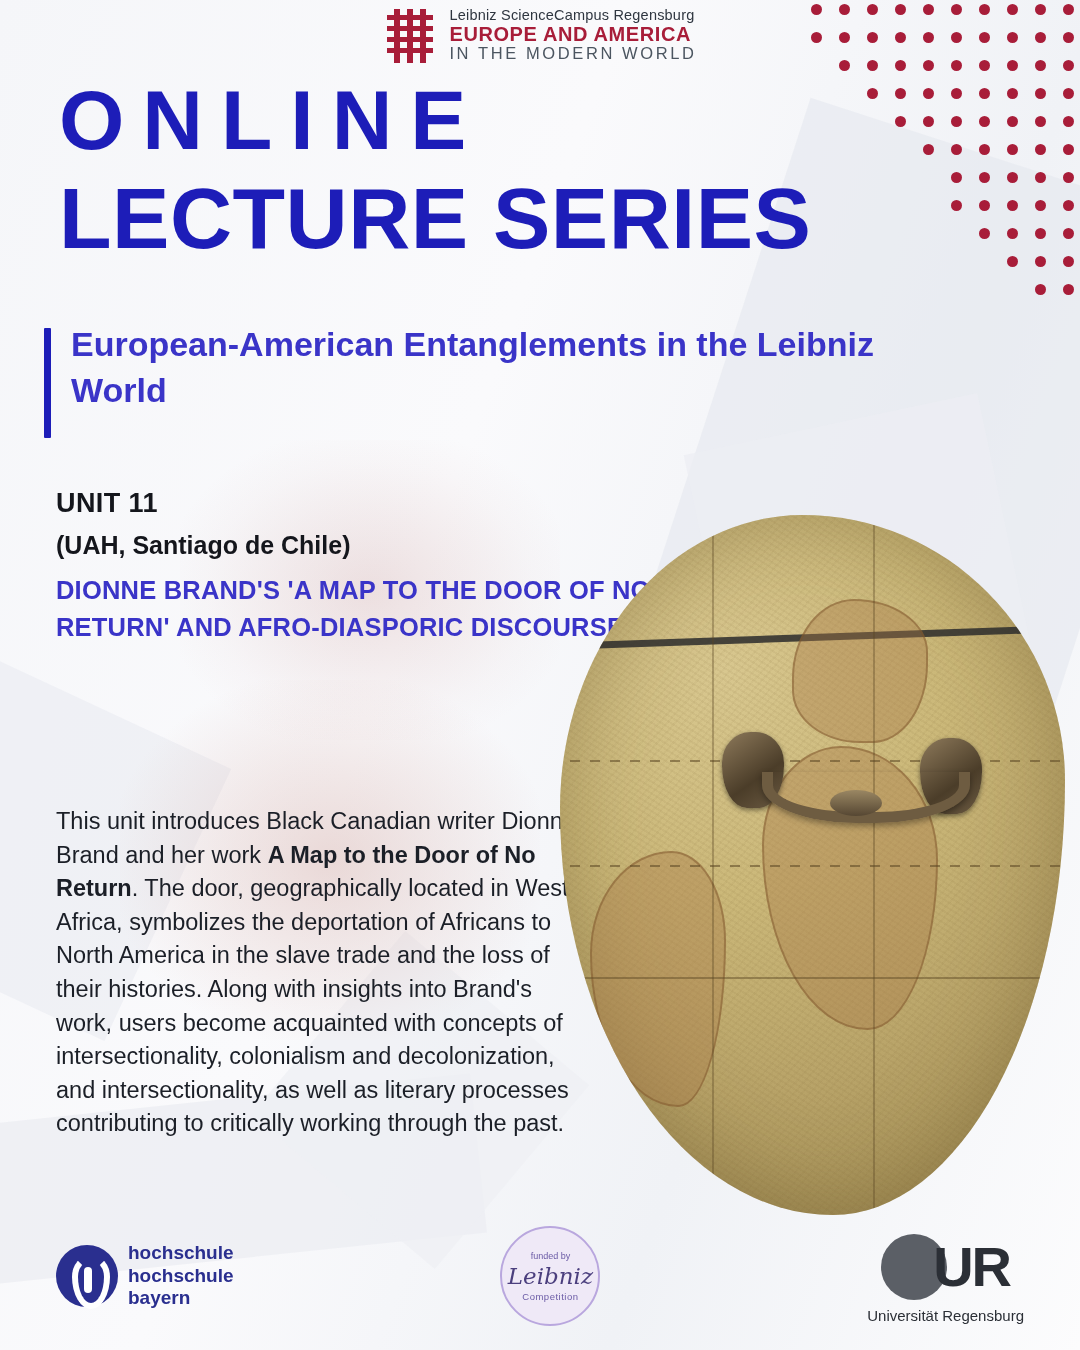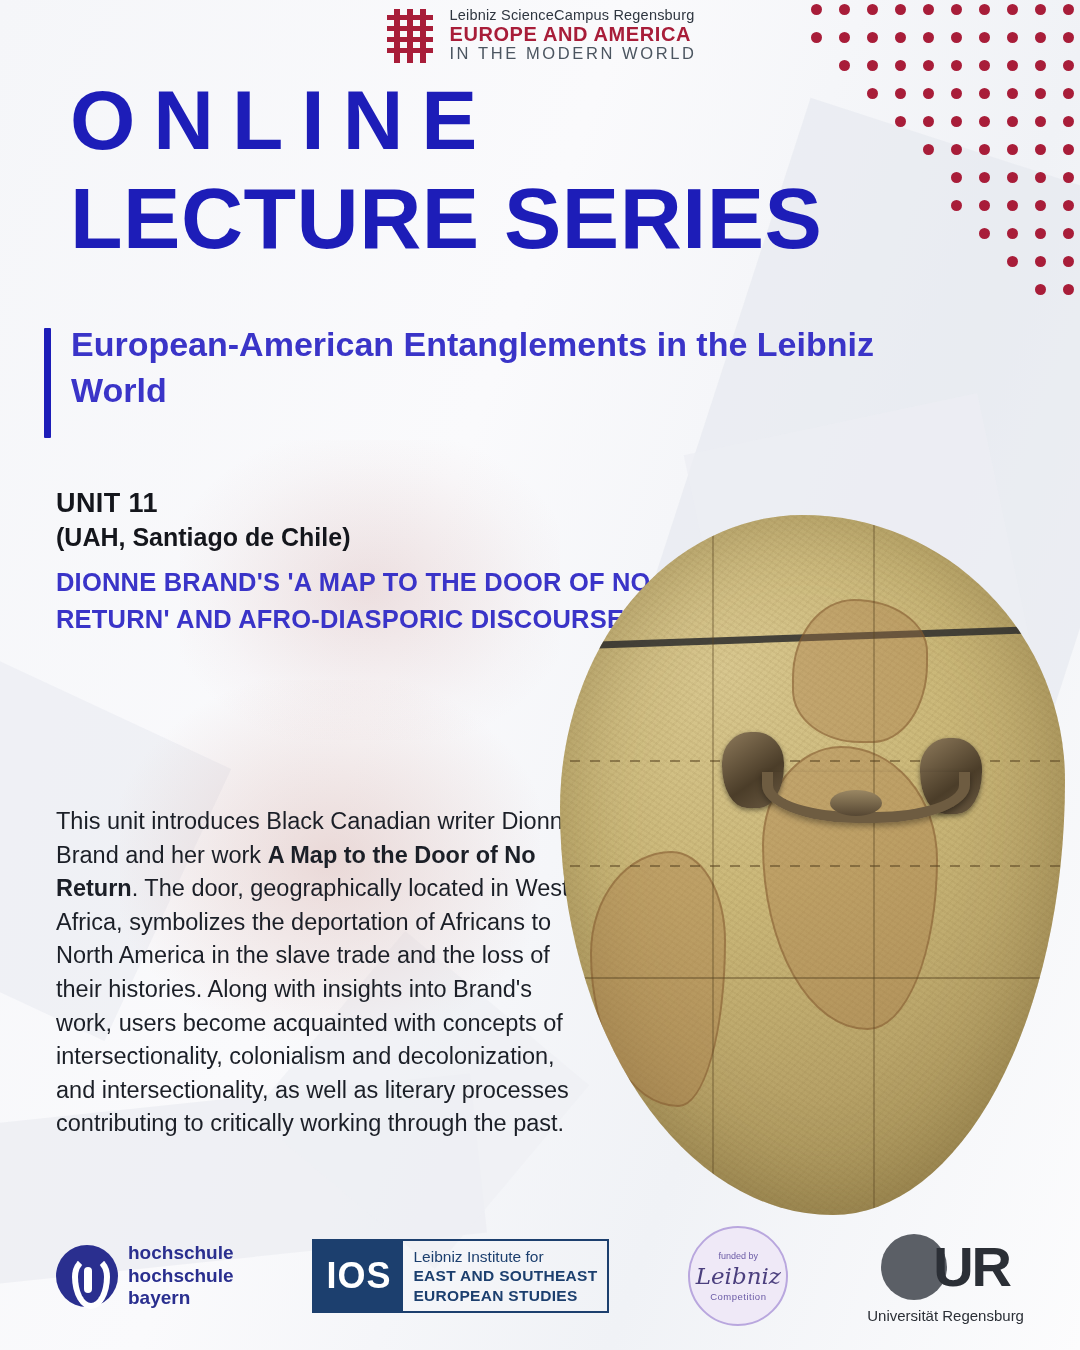--- a/index.html
+++ b/index.html
@@ -102,21 +102,21 @@
   .brand-line3 {
     font-size: 16.5px;
     color: #4b5560;
     letter-spacing: 2.6px;
   }
 
   
   .title-block {
     position: absolute;
     top: 78px;
-    left: 70px;
+    left: 59px;
     width: 930px;
   }
   .t-online {
     font-size: 84px;
     font-weight: bold;
     color: #1d1db8;
     letter-spacing: 18px;
     line-height: 1.0;
   }
   .t-lecture {
@@ -168,21 +168,21 @@
     font-weight: bold;
     color: #14161c;
     line-height: 1.12;
     margin-top: 6px;
     letter-spacing: 0.3px;
   }
   .affiliation {
     font-size: 25px;
     font-weight: bold;
     color: #14161c;
-    margin-top: 4px;
+    margin-top: 12px;
   }
   .talk-title {
     font-size: 25.5px;
     font-weight: bold;
     color: #3a34c8;
     line-height: 1.45;
     margin-top: 12px;
     letter-spacing: 0.2px;
   }
 
@@ -570,28 +570,20 @@
 
   <div class="logo">
     <div class="vhb-mark"></div>
     <div class="vhb-text">
       <div>hochschule</div>
       <div>hochschule</div>
       <div>bayern</div>
     </div>
   </div>
 
-  <div class="ios-logo">
-    <div class="ios-box">IOS</div>
-    <div class="ios-text">
-      <div class="l1">Leibniz Institute for</div>
-      <div class="l2">EAST AND SOUTHEAST</div>
-      <div class="l3">EUROPEAN STUDIES</div>
-    </div>
-  </div>
 
   <div class="leib">
     <div class="tiny">funded by</div>
     <div class="script">Leibniz</div>
     <div class="comp">Competition</div>
   </div>
 
   <div class="ur">
     <div class="ur-mark">
       <div class="ur-circle"></div>

